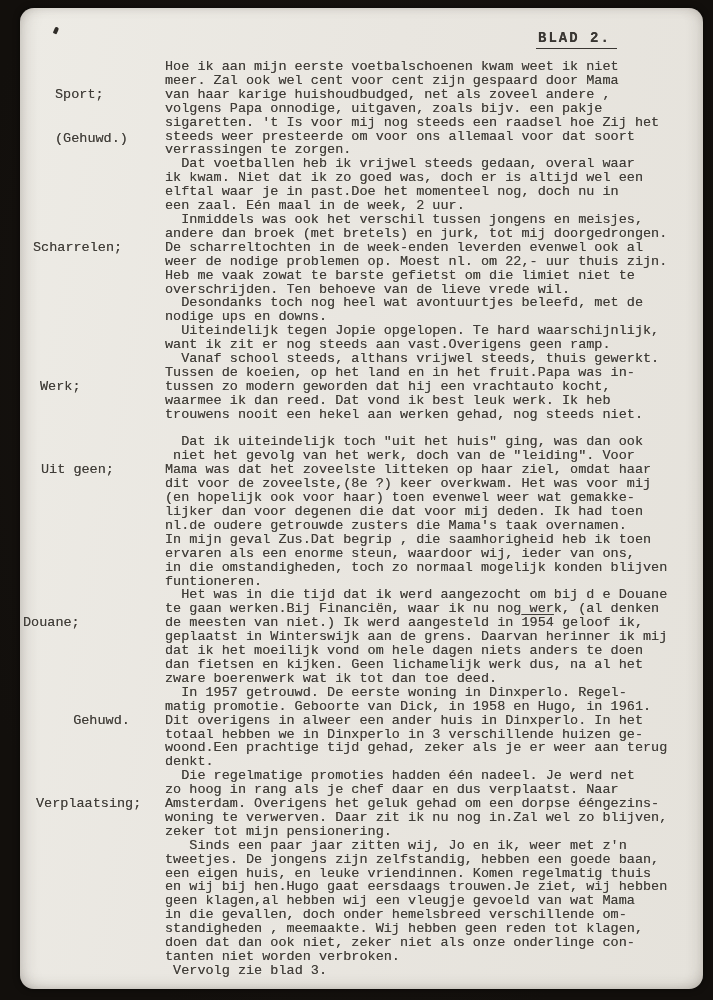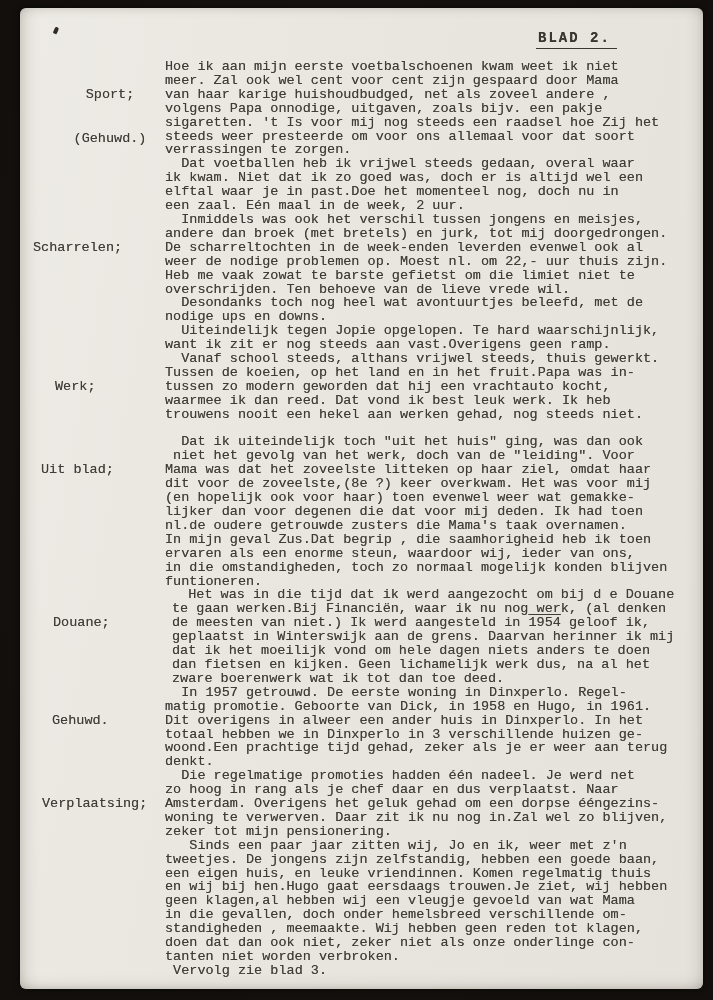--- a/index.html
+++ b/index.html
@@ -24,21 +24,21 @@
     top: 8px;
     width: 683px;
     height: 981px;
     background: linear-gradient(100deg, #edebe5 0%, #e9e6e0 45%, #e5e2db 100%);
     box-shadow:
       inset 14px 0 20px -16px rgba(60,50,40,0.35),
       inset -12px 0 18px -14px rgba(60,50,40,0.30),
       inset 0 -10px 16px -12px rgba(60,50,40,0.30),
       inset 0 10px 14px -12px rgba(80,70,60,0.20),
       0 0 6px rgba(0,0,0,0.6);
-    border-radius: 6px;
+    border-radius: 14px;
     color: #403d38;
   }
   .page-header {
     position: absolute;
     left: 516px;
     top: 22px;
     font-size: 14px;
     font-weight: bold;
     letter-spacing: 2px;
     color: #3a3733;
@@ -71,27 +71,27 @@
     display: flex;
     align-items: flex-start;
   }
   .label-col {
     width: 145px;
     flex: 0 0 145px;
     box-sizing: border-box;
     padding-left: 34px;
     white-space: pre;
   }
-  .section:nth-child(1) .label-col { padding-left: 35px; text-align: center; }
+  .section:nth-child(1) .label-col { padding-left: 35px; }
   .section:nth-child(2) .label-col { padding-left: 13px; }
-  .section:nth-child(3) .label-col { padding-left: 35px; }
+  .section:nth-child(3) .label-col { padding-left: 20px; }
   .section:nth-child(4) .label-col { padding-left: 21px; }
-  .section:nth-child(5) .label-col { padding-left: 26px; margin-left: 7px; }
-  .section:nth-child(6) .label-col { padding-left: 32px; }
-  .section:nth-child(7) .label-col { padding-left: 22px; }
+  .section:nth-child(5) .label-col { padding-left: 3px; }
+  .section:nth-child(6) .label-col { padding-left: 18px; text-align: center; }
+  .section:nth-child(7) .label-col { padding-left: 16px; }
   .section-sublabel { line-height: 17px; }
   .text-col {
     flex: 1;
     white-space: pre-wrap;
     padding-right: 6px;
   }
   .u { text-underline-offset: 2px; }
   .o { text-decoration: overline; font-family: Liberation Mono, monospace; }
 </style>
 </head>
@@ -123,21 +123,21 @@
         <div class="section">
           <div class="label-col">
             <div>Werk;</div>
             
           </div>
           <div class="text-col">  Vanaf school steeds, althans vrijwel steeds, thuis gewerkt.<br>Tussen de koeien, op het land en in het fruit.Papa was in-<br>tussen zo modern geworden dat hij een vrachtauto kocht,<br>waarmee ik dan reed. Dat vond ik best leuk werk. Ik heb<br>trouwens nooit een hekel aan werken gehad, nog steeds niet.</div>
         </div>
 
         <div class="section">
           <div class="label-col">
-            <div>Uit blad;</div>
+            <div>Uit geen;</div>
             
           </div>
           <div class="text-col">  Dat ik uiteindelijk toch "uit het huis" ging, was dan ook<br> niet het gevolg van het werk, doch van de "leiding". Voor<br>Mama was dat het zoveelste litteken op haar ziel, omdat haar<br>dit voor de zoveelste,(8e ?) keer overkwam. Het was voor mij<br>(en hopelijk ook voor haar) toen evenwel weer wat gemakke-<br>lijker dan voor degenen die dat voor mij deden. Ik had toen<br>nl.de oudere getrouwde zusters die Mama's taak overnamen.<br>In mijn geval Zus.Dat begrip , die saamhorigheid heb ik toen<br>ervaren als een enorme steun, waardoor wij, ieder van ons,<br>in die omstandigheden, toch zo normaal mogelijk konden blijven<br>funtioneren.</div>
         </div>
 
         <div class="section">
           <div class="label-col">
             <div>Douane;</div>
             
           </div>

